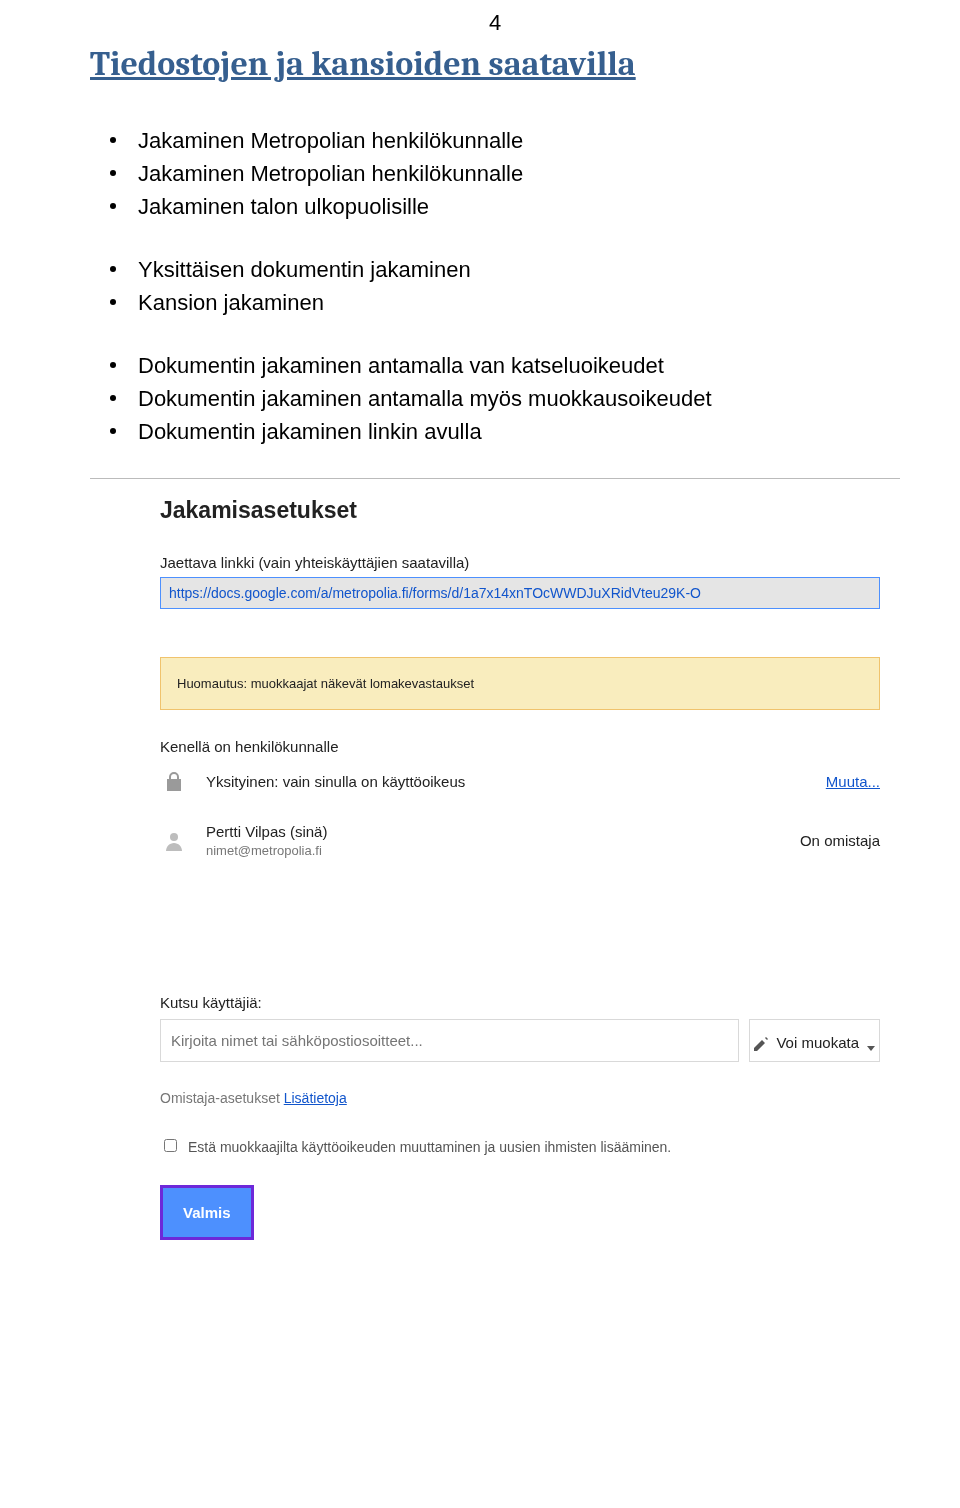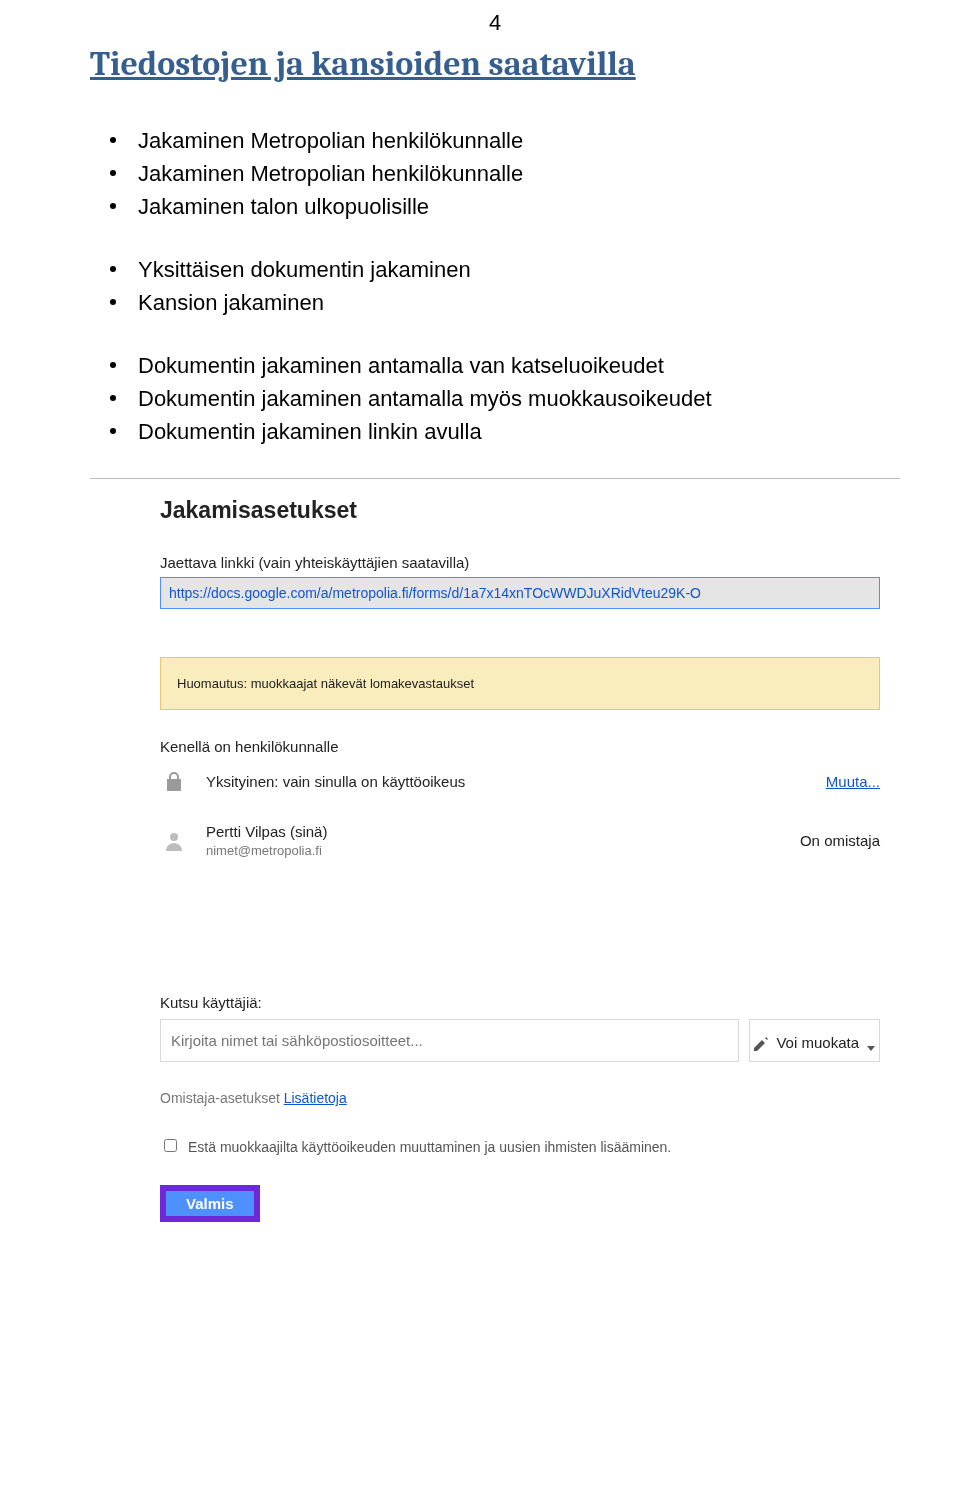--- a/index.html
+++ b/index.html
@@ -135,22 +135,22 @@
   .owner-settings {
     margin-top: 28px;
     font-size:14px;
     color:#777;
   }
   .owner-settings .link-blue { color:#1155cc; }
   .done-btn {
     margin-top:30px;
     background:#4d90fe;
     color:#fff;
-    border:6px solid #6d28d9;
-    padding:4px 20px;
+    border:3px solid #6d28d9;
+    padding:16px 20px;
     font-size:15px;
     font-weight:bold;
     cursor:pointer;
   }
   .grey-text { color:#777; }
 </style>
 </head>
 <body>
 
 <div class="page">

